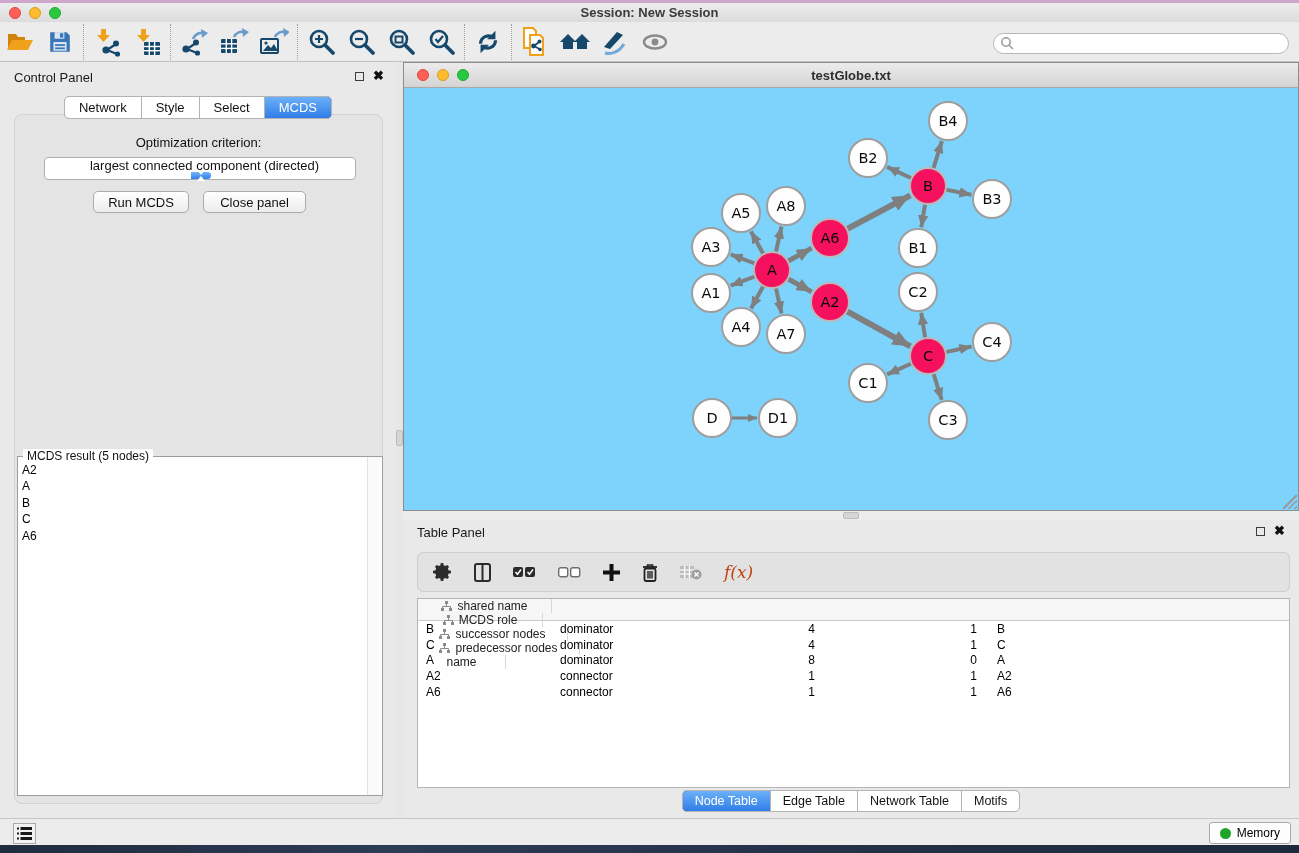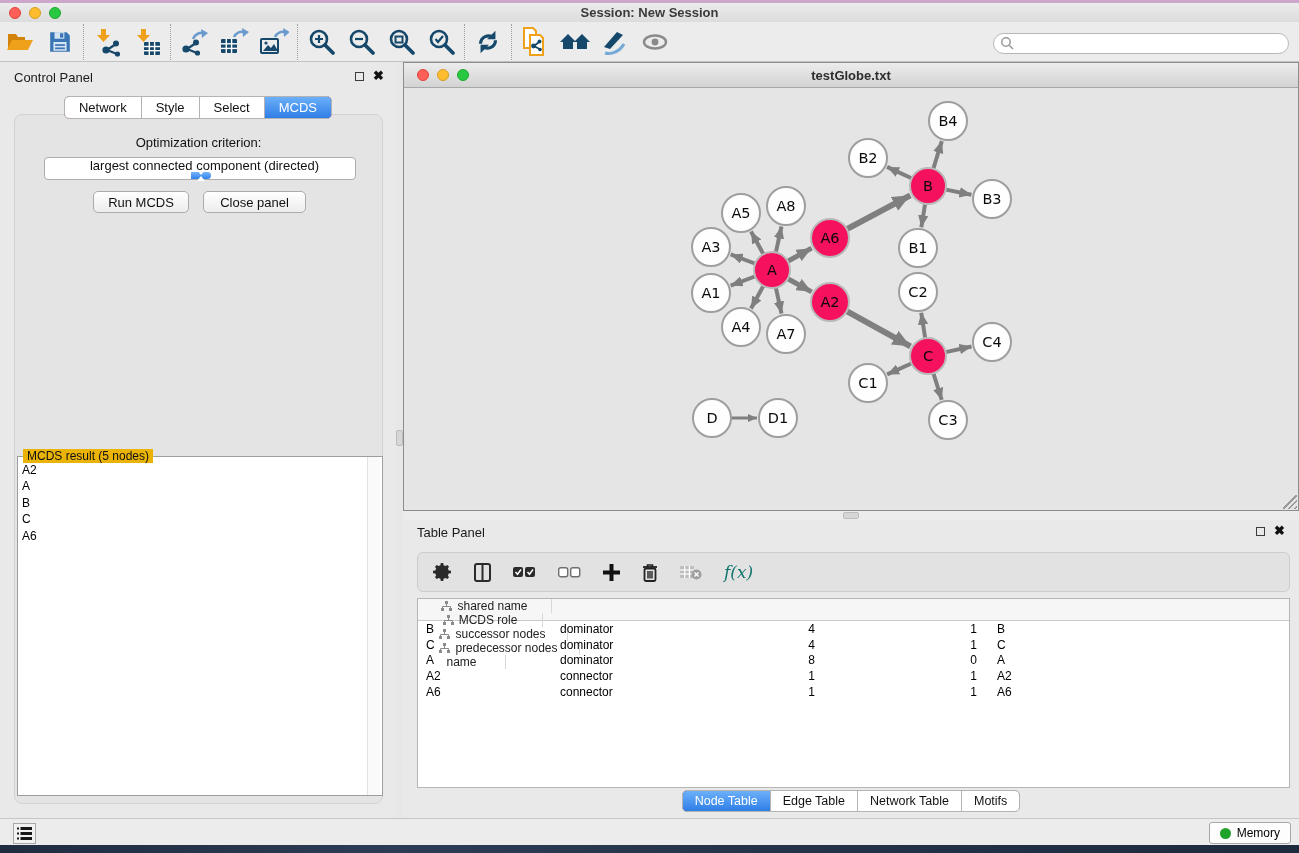--- a/index.html
+++ b/index.html
@@ -49,53 +49,53 @@
   .stepper:before, .stepper:after { content:""; position:absolute; left:6px; border-left:4px solid transparent; border-right:4px solid transparent; }
   .stepper:before { top:4px; border-bottom:5px solid #fff; }
   .stepper:after { bottom:4px; border-top:5px solid #fff; }
   .push-btn { position:absolute; height:22px; background:linear-gradient(#fff,#ededed);
     border:1px solid #ababab; border-radius:5px; font-size:13px; color:#111;
     display:flex; align-items:center; justify-content:center; }
   #run-btn { left:78px; top:76px; width:96px; }
   #closepanel-btn { left:188px; top:76px; width:103px; }
   #result-box { position:absolute; left:2px; top:341px; width:366px; height:340px;
     background:#fff; border:1px solid #9d9d9d; }
-  #result-title { position:absolute; left:8px; top:334px; font-size:12px; background:#eab308; padding:0 4px; color:#111; }
+  #result-title { position:absolute; left:8px; top:334px; font-size:12px; background:#ffffff; padding:0 4px; color:#111; }
   #result-list { position:absolute; left:2px; top:347px; width:350px; font-size:12px; line-height:16.4px; padding-left:5px; color:#000; }
   #result-scroll { position:absolute; right:2px; top:342px; width:13px; height:338px; background:#fafafa; border-left:1px solid #e2e2e2; }
 
   
   #v-divider { left:396px; top:62px; width:7px; height:756px; background:#e7e7e7; }
   .grab-v { position:absolute; left:0px; top:368px; width:7px; height:16px; background:#d6d6d6; border:1px solid #bcbcbc; border-radius:2px; }
 
   
   #net-window { left:403px; top:62px; width:896px; height:449px; background:#fff; border:1px solid #8d8d8d; }
   #net-titlebar { position:absolute; left:0; top:0; width:100%; height:25px;
     background:linear-gradient(#ececec,#d3d3d3); border-bottom:1px solid #a8a8a8; }
   #net-titlebar .lights { left:13px; top:6px; }
   #net-title { width:100%; text-align:center; font-size:13px; font-weight:bold; color:#2d2d2d; line-height:25px; }
-  #net-canvas { position:absolute; left:0; top:25px; width:894px; height:422px; background:#e5e5e5; }
+  #net-canvas { position:absolute; left:0; top:25px; width:894px; height:422px; background:#7dd3fc; }
   #graph-svg { width:894px; height:422px; }
   .resize-grip { position:absolute; right:1px; bottom:1px; width:14px; height:14px;
     background:
       linear-gradient(135deg, transparent 46%, #9a9a9a 46%, #9a9a9a 54%, transparent 54%) 0 0/14px 14px,
       linear-gradient(135deg, transparent 66%, #9a9a9a 66%, #9a9a9a 74%, transparent 74%) 0 0/14px 14px,
       linear-gradient(135deg, transparent 86%, #9a9a9a 86%, #9a9a9a 94%, transparent 94%) 0 0/14px 14px; }
 
   
   #h-divider { left:403px; top:511px; width:896px; height:9px; background:#ececec; }
   .grab-h { position:absolute; left:440px; top:1px; width:16px; height:7px; background:#d6d6d6; border:1px solid #bcbcbc; border-radius:2px; }
 
   
   #table-panel { left:403px; top:520px; width:896px; height:298px; background:#e9e9e9; }
   #tp-header { position:absolute; left:14px; top:5px; font-size:13px; color:#1a1a1a; }
   #tp-toolbar { position:absolute; left:14px; top:32px; width:873px; height:40px;
     background:#e2e2e2; border:1px solid #cdcdcd; border-radius:6px; display:flex; align-items:center; padding-left:14px; gap:22px; }
   .tp-icon { display:flex; align-items:center; justify-content:center; }
-  #fx-label { font-family:"DejaVu Serif", serif; font-style:italic; font-size:17px; color:#0f766e; }
+  #fx-label { font-family:"DejaVu Serif", serif; font-style:italic; font-size:17px; color:#c2410c; }
   #tp-table { position:absolute; left:14px; top:78px; width:873px; height:190px; background:#fff; border:1px solid #b5b5b5; overflow:hidden; }
   #tp-head { display:flex; height:22px; background:#f6f6f6; border-bottom:1px solid #c9c9c9;flex-direction:column; }
   .th { display:flex; align-items:center; justify-content:center; gap:5px; font-size:12px; color:#222;
     border-right:1px solid #d8d8d8; height:22px; }
   .tr { display:flex; height:15.8px; align-items:center; }
   .td { font-size:12px; color:#000; white-space:nowrap; overflow:hidden; }
   #tp-tabs { position:absolute; left:0; top:270px; width:896px; display:flex; justify-content:center; }
   #tp-tabs .seg { font-size:12.5px; padding:3px 12px;text-align:center; }
 
   

